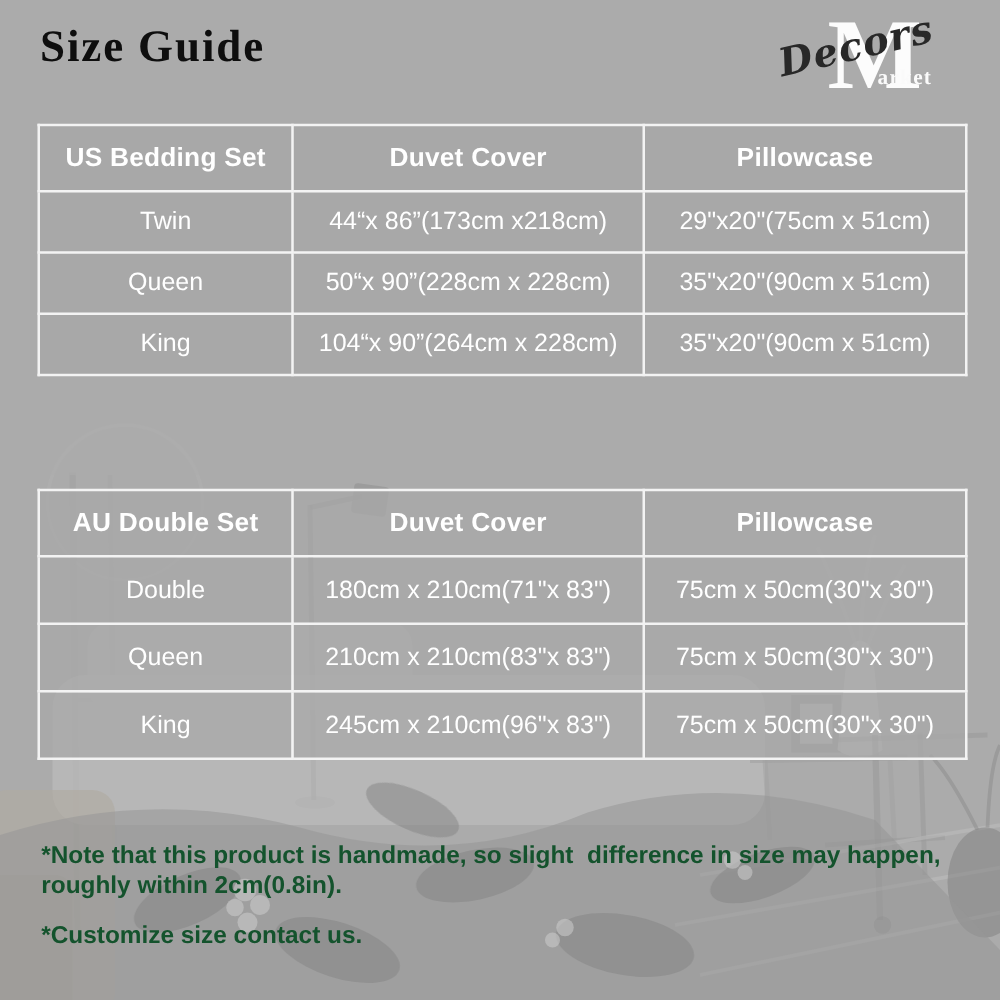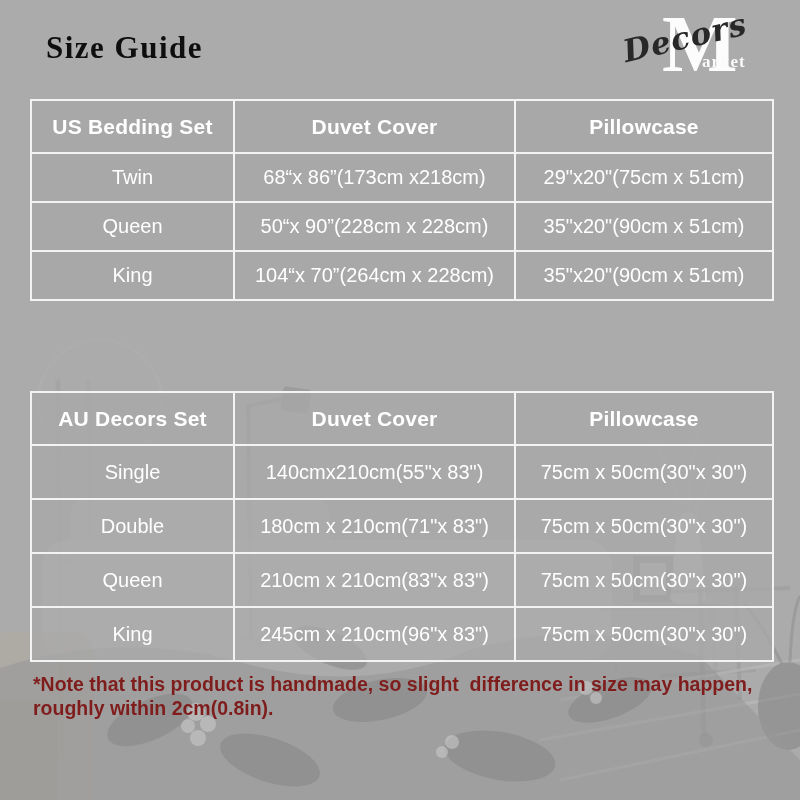--- a/index.html
+++ b/index.html
@@ -3,22 +3,22 @@
 <meta charset="utf-8">
 <style>
   html,body{margin:0;padding:0;}
   body{
     width:800px;height:800px;position:relative;overflow:hidden;
     background:#ababab;
     font-family:"Liberation Sans",sans-serif;
   }
   .bg-photo{position:absolute;left:0;top:0;width:800px;height:800px;}
   .page-title{
-    position:absolute;left:32px;top:16px;margin:14px;
-    font-family:"Liberation Serif",serif;font-weight:700;font-size:31px;
+    position:absolute;left:32px;top:16px;margin:0;
+    font-family:"Liberation Serif",serif;font-weight:700;font-size:36px;
     color:#0e0e0e;letter-spacing:1.5px;
   }
   .logo{position:absolute;top:4px;right:26px;width:148px;height:96px;}
   .logo-m{
     position:absolute;left:36px;top:0px;
     font-family:"Liberation Serif",serif;font-weight:700;font-size:80px;line-height:1;
     color:#fcfcfc;
   }
   .logo-script{
     position:absolute;left:-4px;top:16px;width:120px;text-align:center;
@@ -41,21 +41,21 @@
     background:rgba(168,168,168,0.78);
     color:#ffffff;text-align:center;vertical-align:middle;
     overflow:hidden;white-space:nowrap;
   }
   .size-table th{font-size:21px;font-weight:700;height:49px;letter-spacing:0.2px;}
   #table-us td{height:45px;font-size:20px;font-weight:400;}
   #table-au td{height:50px;font-size:20px;font-weight:400;}
   .notes{position:absolute;left:33px;top:672px;width:750px;}
   .note{
     margin:0 0 15px 0;
-    font-size:19.5px;font-weight:700;line-height:1.25;color:#7f1d1d;
+    font-size:19.5px;font-weight:700;line-height:1.25;color:#14532d;
     white-space:pre-wrap;
   }
 </style>
 </head>
 <body>
 
 <svg class="bg-photo" viewBox="0 0 800 800" xmlns="http://www.w3.org/2000/svg" aria-hidden="true">
   <rect x="0" y="0" width="800" height="800" fill="#ababab"></rect>
   <g>
 
@@ -149,68 +149,64 @@
   <thead>
       <tr>
         <th>US Bedding Set</th>
         <th>Duvet Cover</th>
         <th>Pillowcase</th>
       </tr>
     </thead>
   <tbody>
       <tr>
         <td>Twin</td>
-        <td>68“x 86”(173cm x218cm)</td>
+        <td>44“x 86”(173cm x218cm)</td>
         <td>29"x20"(75cm x 51cm)</td>
       </tr>
       <tr>
         <td>Queen</td>
         <td>50“x 90”(228cm x 228cm)</td>
         <td>35"x20"(90cm x 51cm)</td>
       </tr>
       <tr>
         <td>King</td>
-        <td>104“x 70”(264cm x 228cm)</td>
+        <td>104“x 90”(264cm x 228cm)</td>
         <td>35"x20"(90cm x 51cm)</td>
       </tr>
     </tbody>
 </table>
 
 <table id="table-au" class="size-table">
   <colgroup>
       <col style="width:203px">
       <col style="width:281px">
       <col style="width:258px">
     </colgroup>
   <thead>
       <tr>
-        <th>AU Decors Set</th>
+        <th>AU Double Set</th>
         <th>Duvet Cover</th>
         <th>Pillowcase</th>
       </tr>
     </thead>
   <tbody>
-      <tr>
-        <td>Single</td>
-        <td>140cmx210cm(55"x 83")</td>
-        <td>75cm x 50cm(30"x 30")</td>
-      </tr>
       <tr>
         <td>Double</td>
         <td>180cm x 210cm(71"x 83")</td>
         <td>75cm x 50cm(30"x 30")</td>
       </tr>
       <tr>
         <td>Queen</td>
         <td>210cm x 210cm(83"x 83")</td>
         <td>75cm x 50cm(30"x 30")</td>
       </tr>
       <tr>
         <td>King</td>
         <td>245cm x 210cm(96"x 83")</td>
         <td>75cm x 50cm(30"x 30")</td>
       </tr>
     </tbody>
 </table>
 
 <div class="notes">
   <p class="note">*Note that this product is handmade, so slight  difference in size may happen, roughly within 2cm(0.8in).</p>
+  <p class="note">*Customize size contact us.</p>
 </div>
 
 </body></html>

